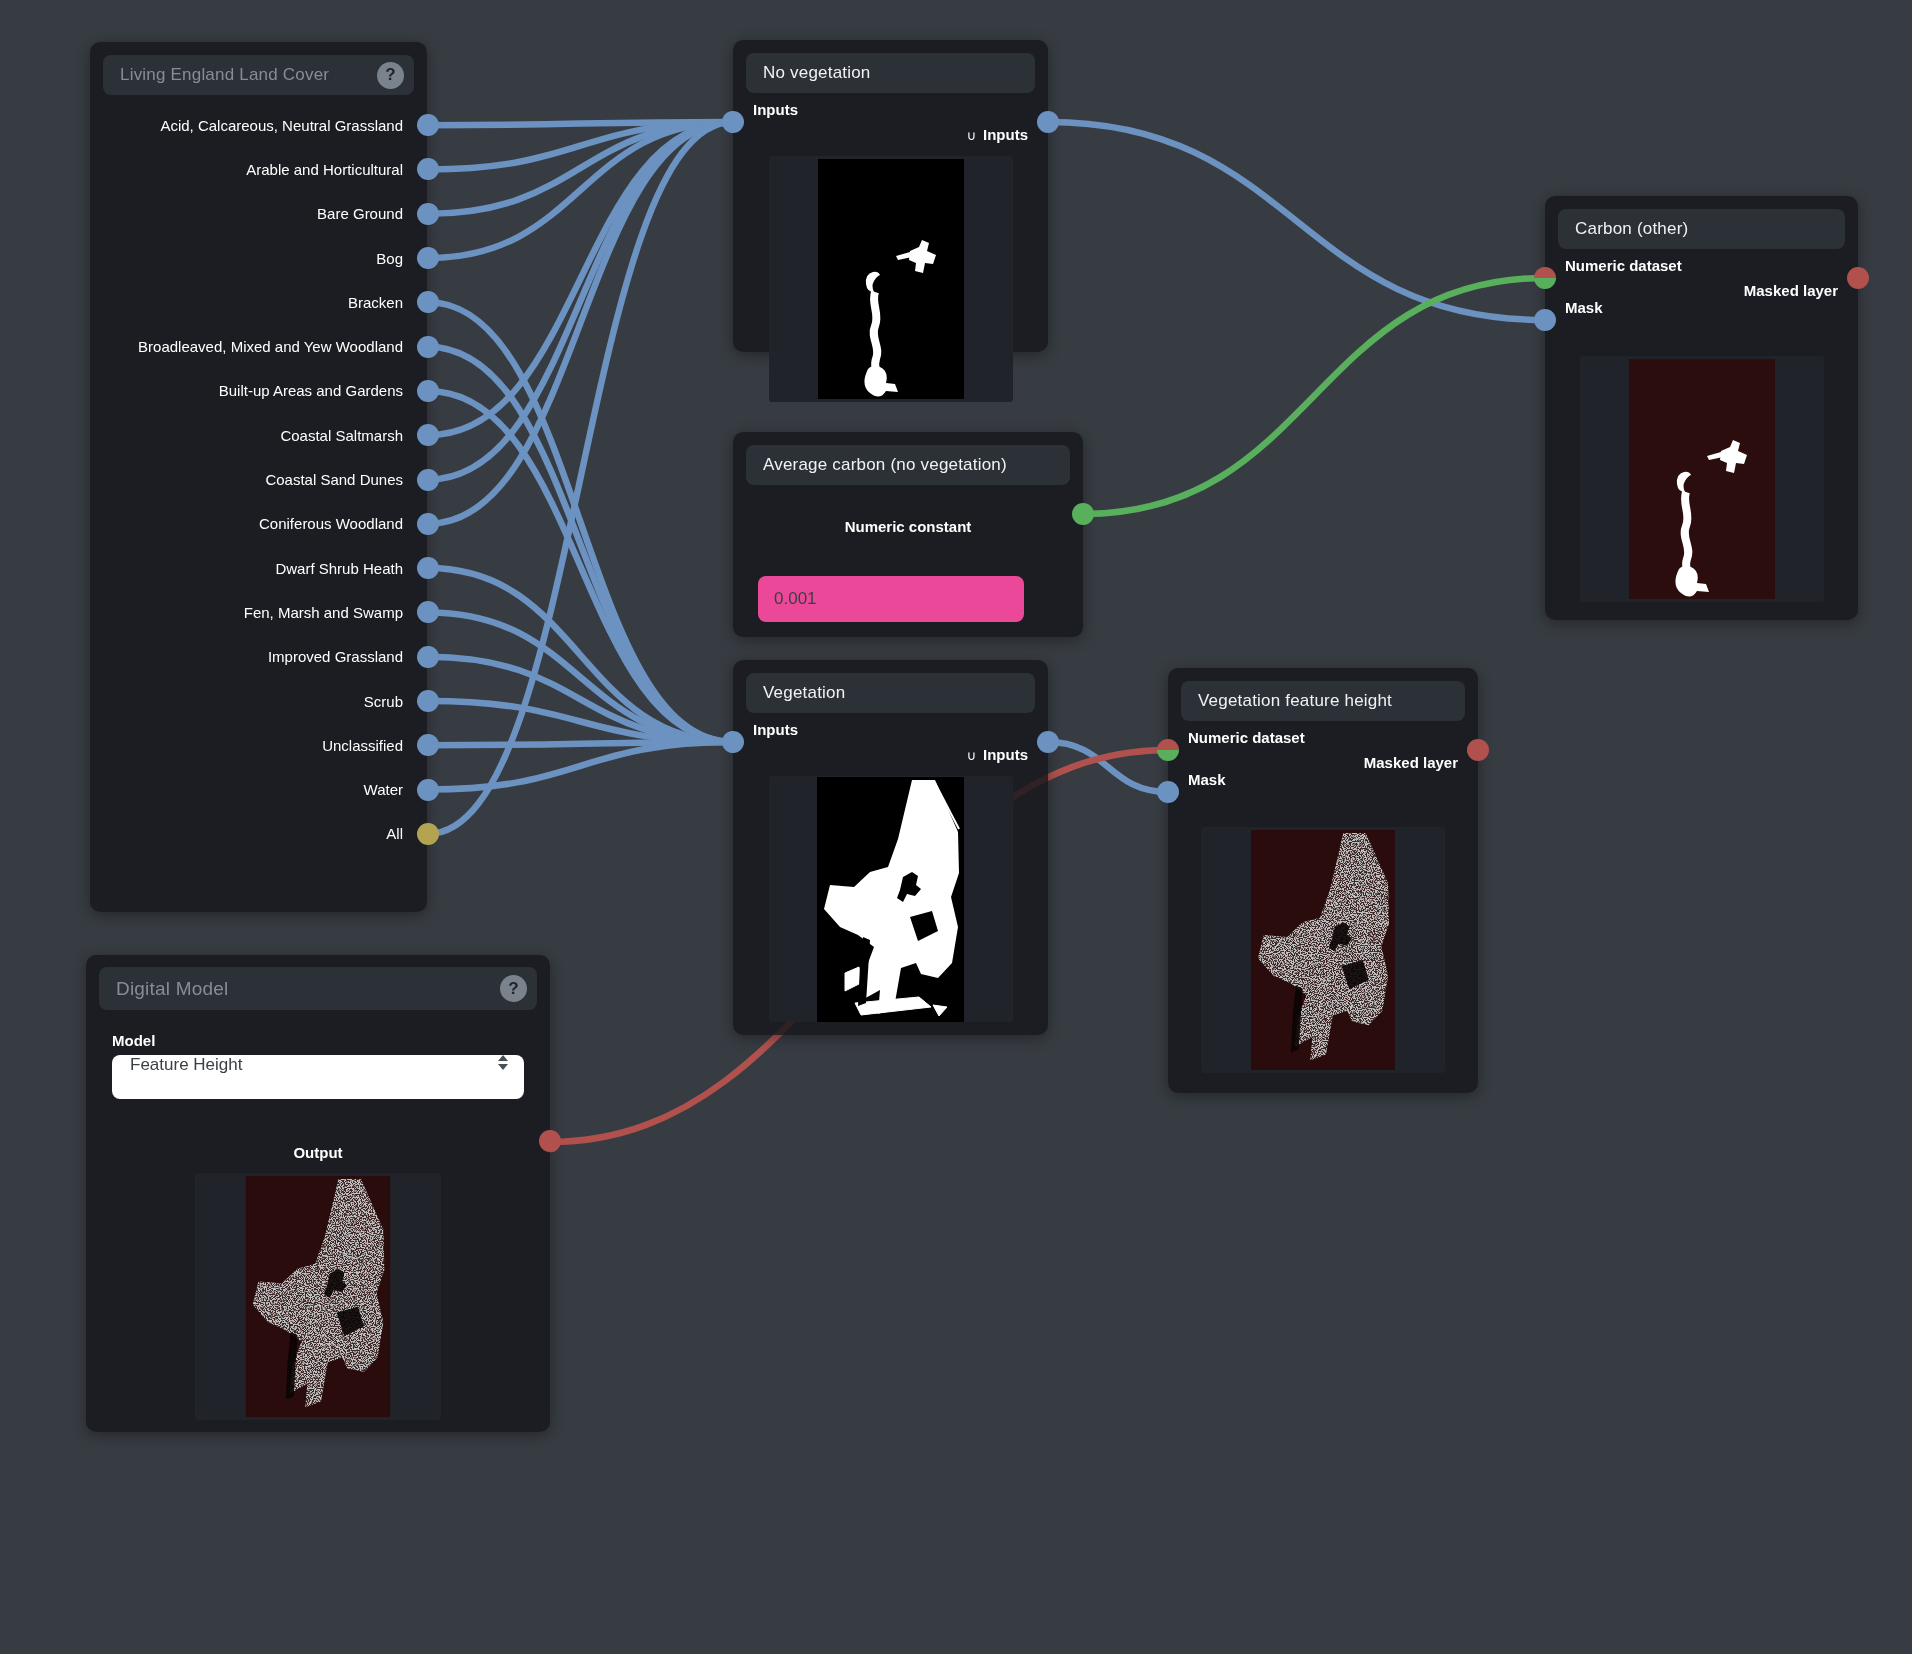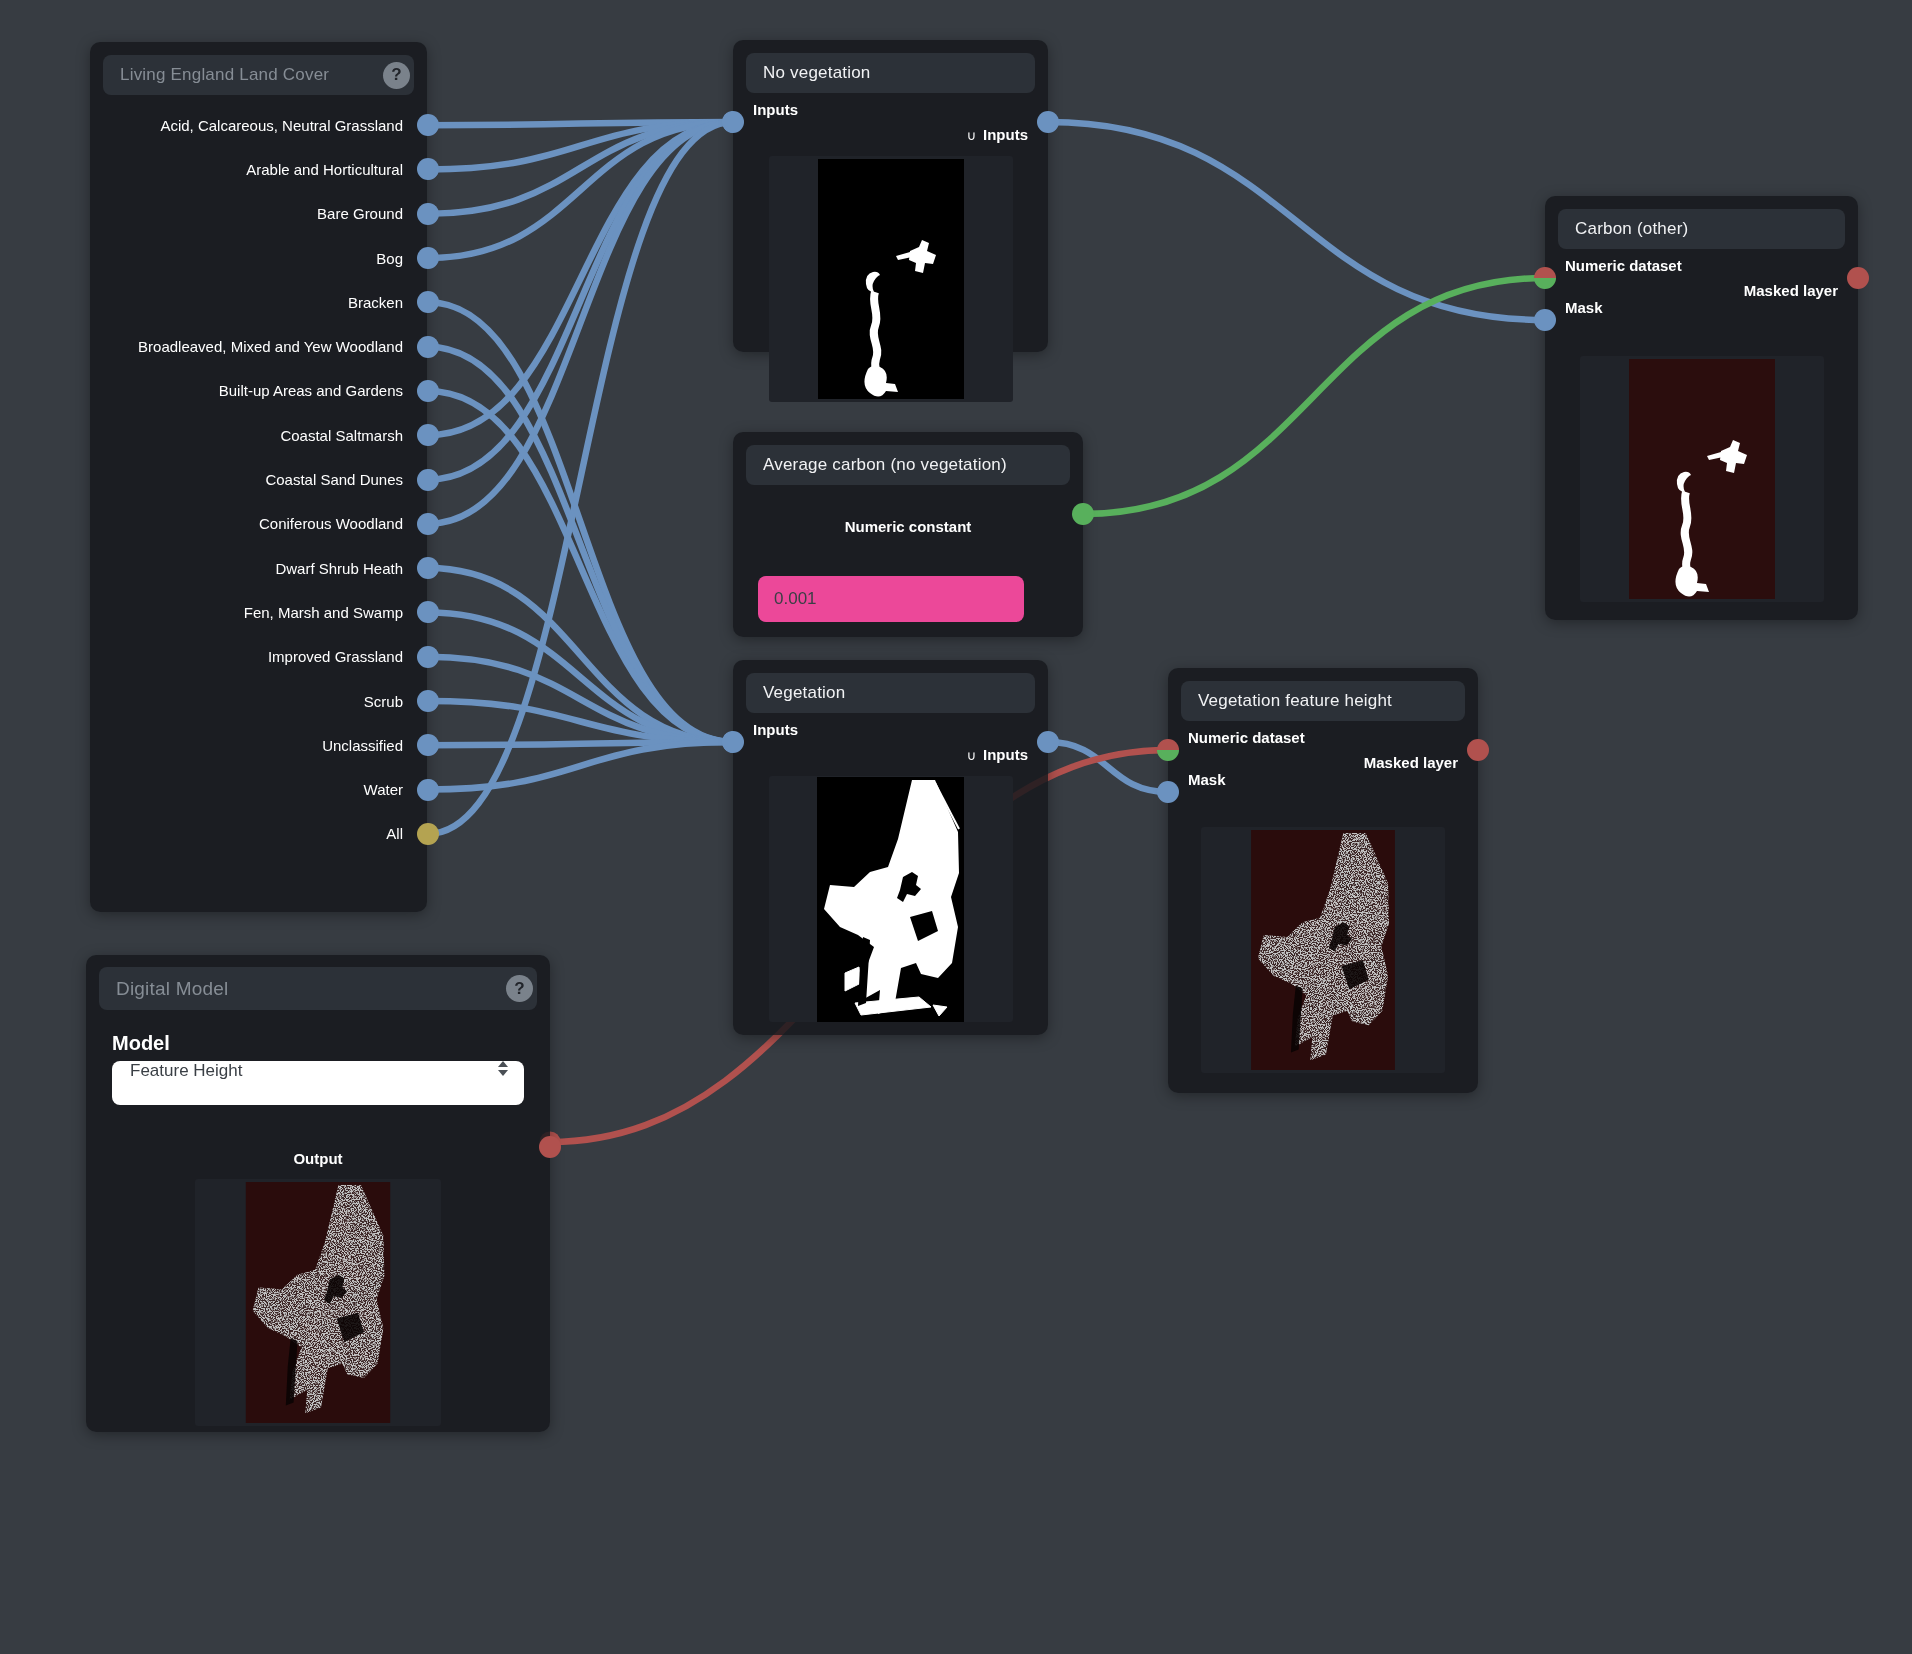--- a/index.html
+++ b/index.html
@@ -13,21 +13,21 @@
   .node{
     position:absolute;z-index:2;
     background:rgba(22,24,29,0.84);
     border-radius:10px;
     box-shadow:0 3px 14px rgba(0,0,0,0.35);
   }
   .node-header{
     background:#2c3138;border-radius:8px;height:40px;
     margin:13px 13px 0 13px;
     display:flex;align-items:center;justify-content:space-between;
-    padding:0 4px 0 17px;
+    padding:0 10px 0 17px;
     font-size:17px;color:#f1f2f4;letter-spacing:.2px;
     white-space:nowrap;overflow:hidden;gap:20px;
   }
   .node-header.tall{height:43px;margin-top:12px;font-size:19px;}
   .header-placeholder{color:#868d95;}
   .help-icon{
     width:27px;height:27px;border-radius:50%;background:#7a828b;color:#21242a;
     display:flex;align-items:center;justify-content:center;
     font-size:17px;font-weight:bold;flex:0 0 auto;
   }
@@ -66,21 +66,21 @@
     display:flex;align-items:center;justify-content:center;
   }
   .thumb svg{display:block;}
   
   .num-input{
     display:block;margin:41px 25px 0 25px;width:250px;height:46px;
     background:#ec4899;border:none;border-radius:8px;
     font-family:"Liberation Sans","DejaVu Sans",sans-serif;
     font-size:17px;color:#3a3f45;padding:0 0 0 16px;outline:none;
   }
-  .field-label{margin:22px 0 0 26px;font-size:20px;font-weight:600;color:#fff;}
+  .field-label{margin:22px 0 0 26px;font-size:15px;font-weight:600;color:#fff;}
   .select{
     margin:6px 26px 0 26px;height:44px;background:#fff;border-radius:8px;
     display:flex;justify-content:space-between;
     padding:0 16px 0 18px;font-size:17px;color:#3a3f45;cursor:pointer;
   }
   .select-arrows{display:flex;flex-direction:column;gap:3px;}
   .select-arrows i{display:block;width:0;height:0;border-left:5px solid transparent;border-right:5px solid transparent;}
   .select-arrows .up{border-bottom:6px solid #4a4f55;}
   .select-arrows .dn{border-top:6px solid #4a4f55;}
 </style>

